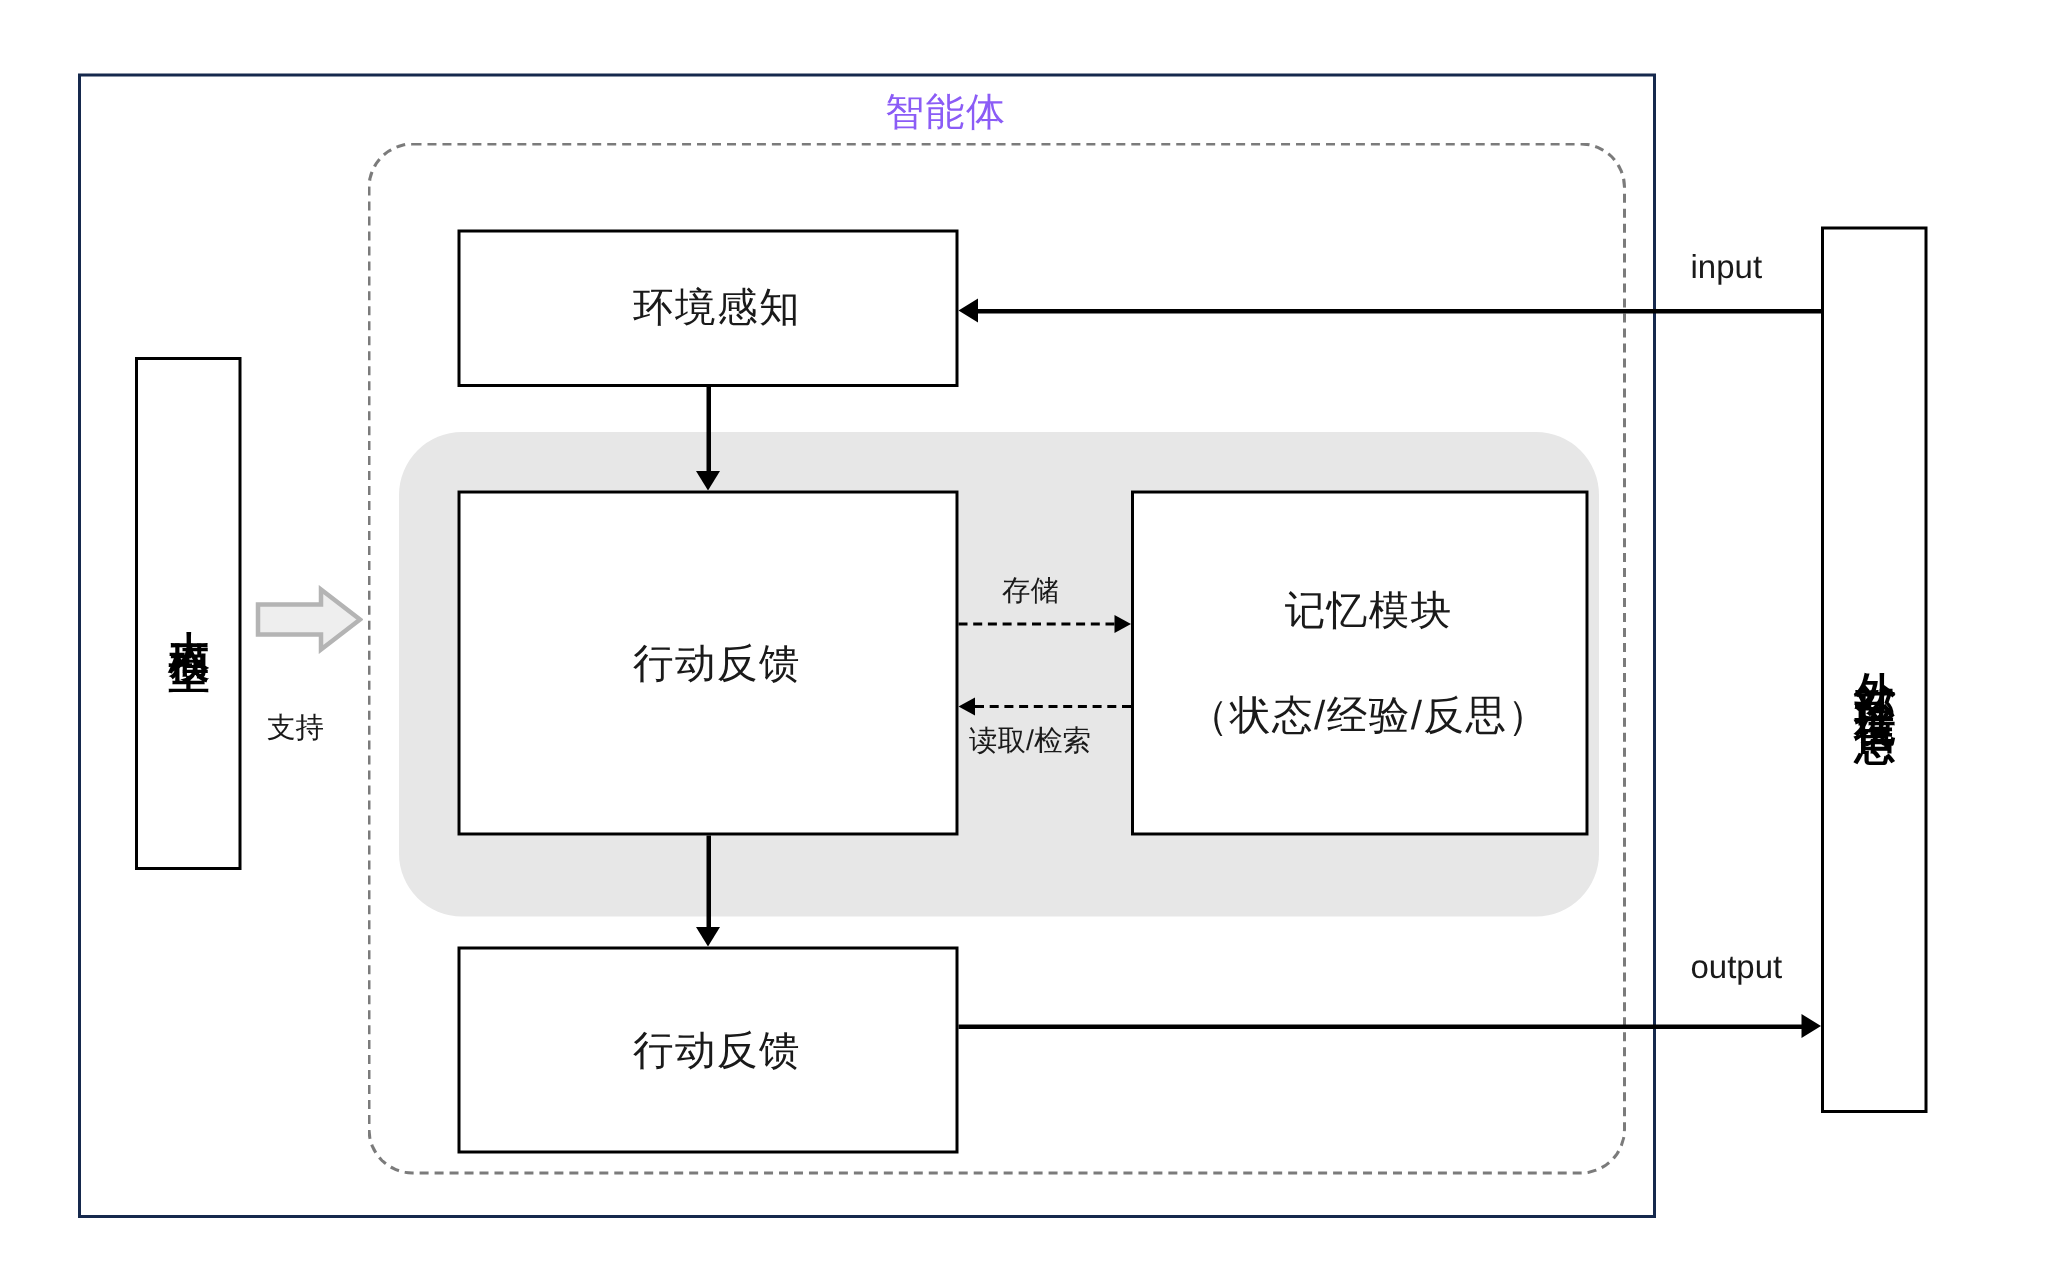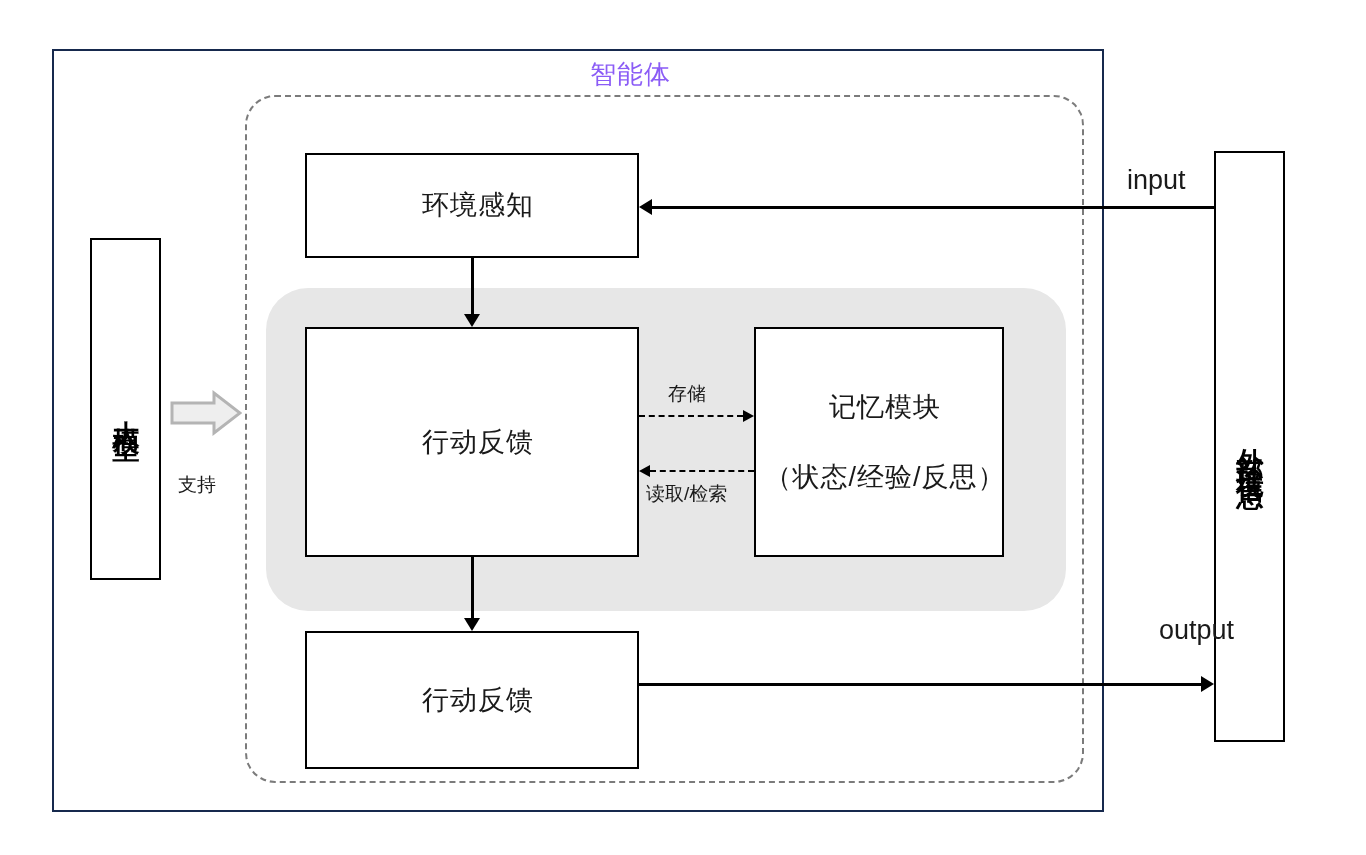--- a/index.html
+++ b/index.html
@@ -68,21 +68,21 @@
   .box-label {
     font-size: 27px;
     line-height: 1.35;
     color: #1a1a1a;
     letter-spacing: 1px;
     white-space: nowrap;
   }
 
   .box-perception { left: 305px; top: 153px;  width: 334px; height: 105px; }
   .box-reasoning  { left: 305px; top: 327px;  width: 334px; height: 230px; }
-  .box-memory     { left: 754px; top: 327px;  width: 250px; height: 230px; }
+  .box-memory     { left: 754px; top: 327px;  width: 305px; height: 230px; }
   .box-action     { left: 305px; top: 631px;  width: 334px; height: 138px; }
 
   .memory-line1 { margin-bottom: 34px; }
 
   
   .side-box {
     background: #ffffff;
     border: 2px solid #000000;
     box-sizing: border-box;
     display: flex;
@@ -145,21 +145,21 @@
   }
 
   
   .dashdot {
     height: 0;
     border-top: 2.5px dashed #000000;
   }
 
   
   .label {
-    font-size: 27px;
+    font-size: 22px;
     color: #1a1a1a;
     white-space: nowrap;
   }
   .label-sm {
     font-size: 19px;
     color: #1a1a1a;
     white-space: nowrap;
   }
   .title-agent {
     font-size: 26px;
@@ -227,15 +227,15 @@
   <div class="abs side-box box-env">
     <span class="vtext">外部环境信息</span>
   </div>
 
   <div class="abs hline" style="left:650px; top:206px; width:564px;"></div>
   <div class="abs arrow-left" style="left:639px; top:199px;"></div>
   <div class="abs label" style="left:1127px; top:165px;">input</div>
 
   <div class="abs hline" style="left:639px; top:683px; width:564px;"></div>
   <div class="abs arrow-right" style="left:1201px; top:676px;"></div>
-  <div class="abs label" style="left:1127px; top:615px;margin-left:32px;">output</div>
+  <div class="abs label" style="left:1127px; top:632px;">output</div>
 
 </div>
 
 </body></html>

